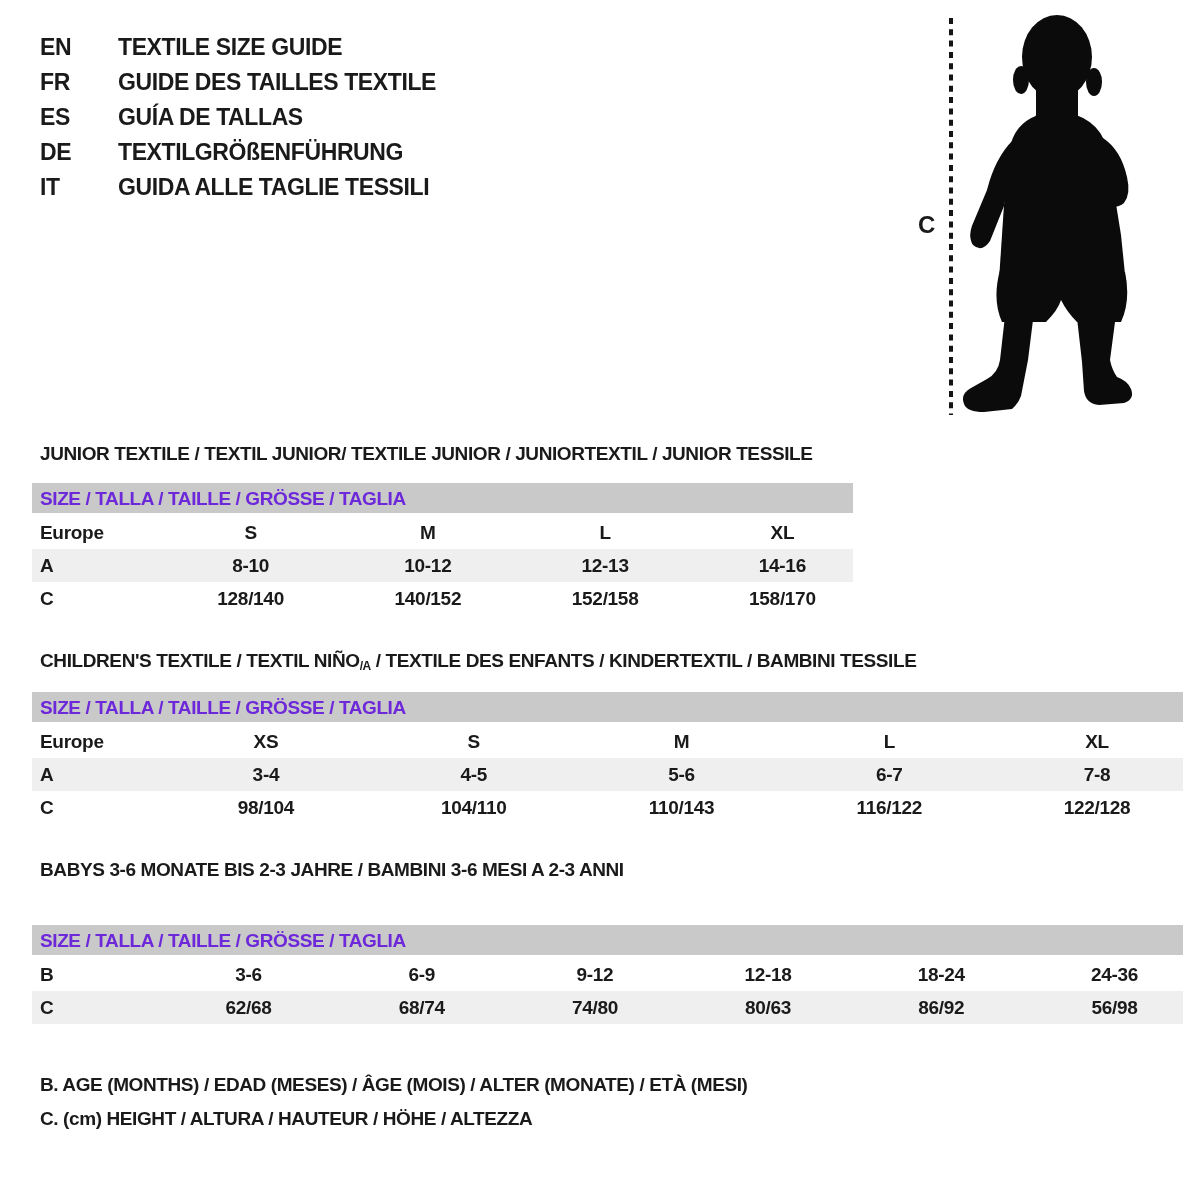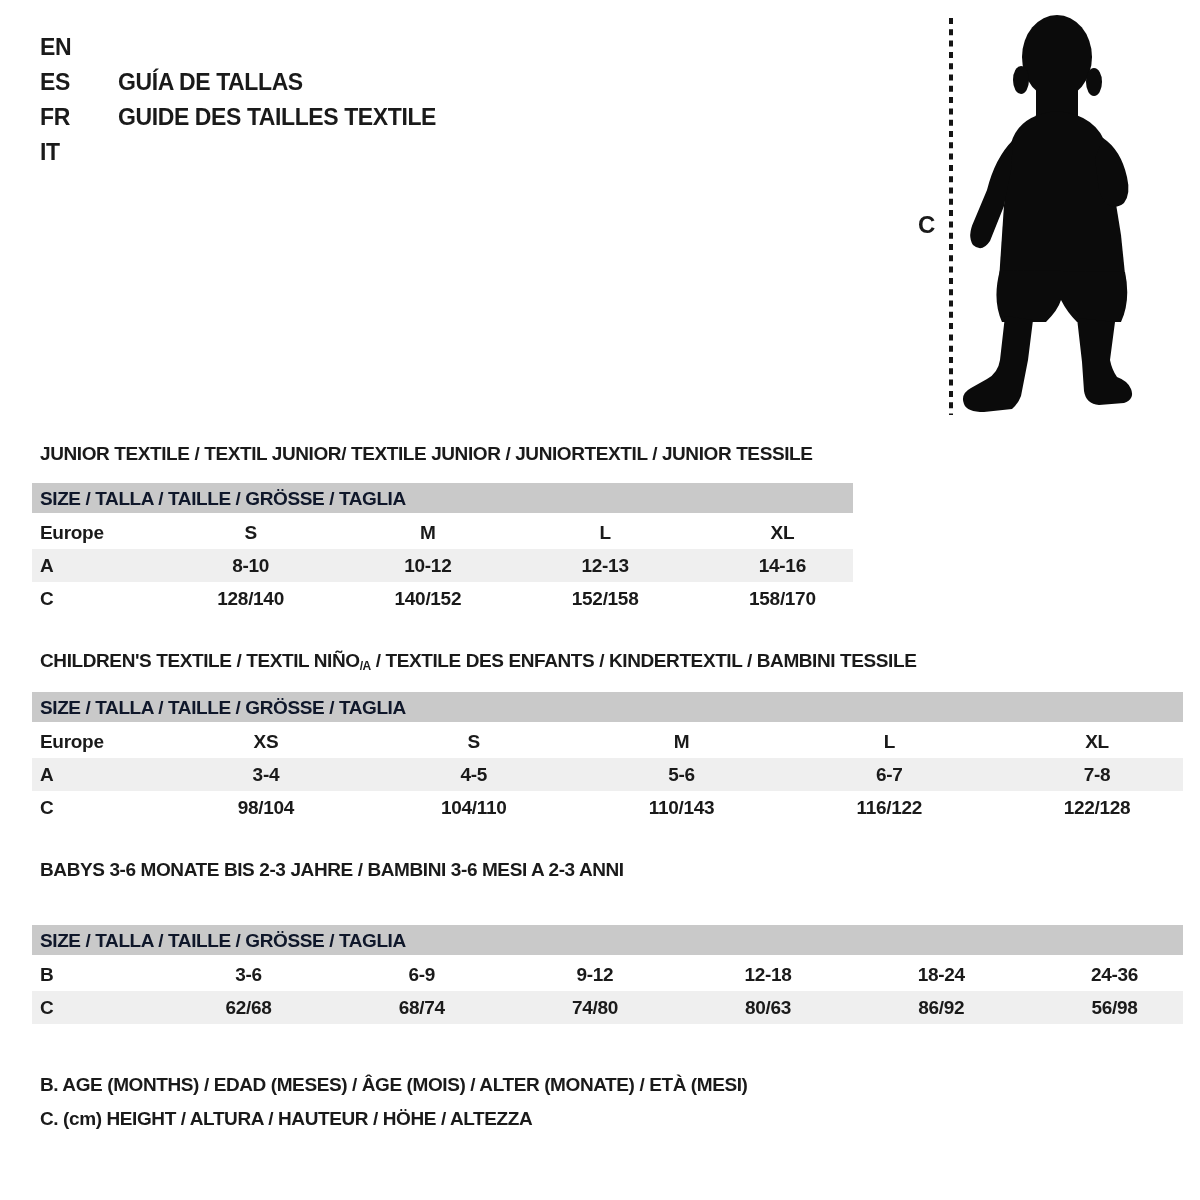--- a/index.html
+++ b/index.html
@@ -15,50 +15,56 @@
   
   .figure-svg{position:absolute;left:900px;top:0;width:260px;height:430px;}
   .c-label{position:absolute;left:918px;top:211px;font-size:24px;font-weight:bold;}
   
   .section-heading{position:absolute;left:40px;font-size:19px;font-weight:bold;
     letter-spacing:-0.4px;line-height:33px;white-space:nowrap;}
   .subsmall{font-size:12px;position:relative;top:3px;}
   
   .size-table{position:absolute;left:32px;}
   .size-header{height:30px;font-size:19px;font-weight:bold;line-height:31px;
-    padding-left:8px;letter-spacing:-0.4px;color:#0f172a;}
+    padding-left:8px;letter-spacing:-0.4px;color:#6d28d9;}
   .rows{margin-top:3px;}
   .trow{display:flex;height:33px;align-items:center;font-size:19px;
     font-weight:bold;letter-spacing:-0.3px;gap:36px;}
   .tlabel{width:104px;flex:0 0 104px;padding-left:8px;}
   .tcell{flex:1 1 0;text-align:center;}
   
   .legend{position:absolute;left:40px;top:1068px;}
   .legend-line{height:34px;line-height:34px;font-size:19px;font-weight:bold;
     letter-spacing:-0.4px;white-space:nowrap;}
 </style>
 </head>
 <body>
 
 <div class="canvas">
 
   <div class="lang-block" id="langList">
       <div class="lang-row">
         <span class="lang-code">EN</span>
+        <span class="lang-title">TEXTILE SIZE GUIDE</span>
+      </div>
+      <div class="lang-row">
+        <span class="lang-code">FR</span>
+        <span class="lang-title">GUIDE DES TAILLES TEXTILE</span>
       </div>
       <div class="lang-row">
         <span class="lang-code">ES</span>
         <span class="lang-title">GUÍA DE TALLAS</span>
       </div>
       <div class="lang-row">
-        <span class="lang-code">FR</span>
-        <span class="lang-title">GUIDE DES TAILLES TEXTILE</span>
+        <span class="lang-code">DE</span>
+        <span class="lang-title">TEXTILGRÖßENFÜHRUNG</span>
       </div>
       <div class="lang-row">
         <span class="lang-code">IT</span>
+        <span class="lang-title">GUIDA ALLE TAGLIE TESSILI</span>
       </div>
     </div>
 
   <svg class="figure-svg" viewBox="0 0 260 430">
     <line x1="51" y1="18" x2="51" y2="415" stroke="#141414" stroke-width="4" stroke-dasharray="6 5.3"></line>
     <g id="silhouette" fill="#0b0b0b">
       <ellipse cx="157" cy="57" rx="35" ry="42"></ellipse>
       <ellipse cx="121" cy="80" rx="8" ry="14"></ellipse>
       <ellipse cx="194" cy="82" rx="8" ry="14"></ellipse>
       <rect x="136" y="82" width="42" height="34"></rect>

